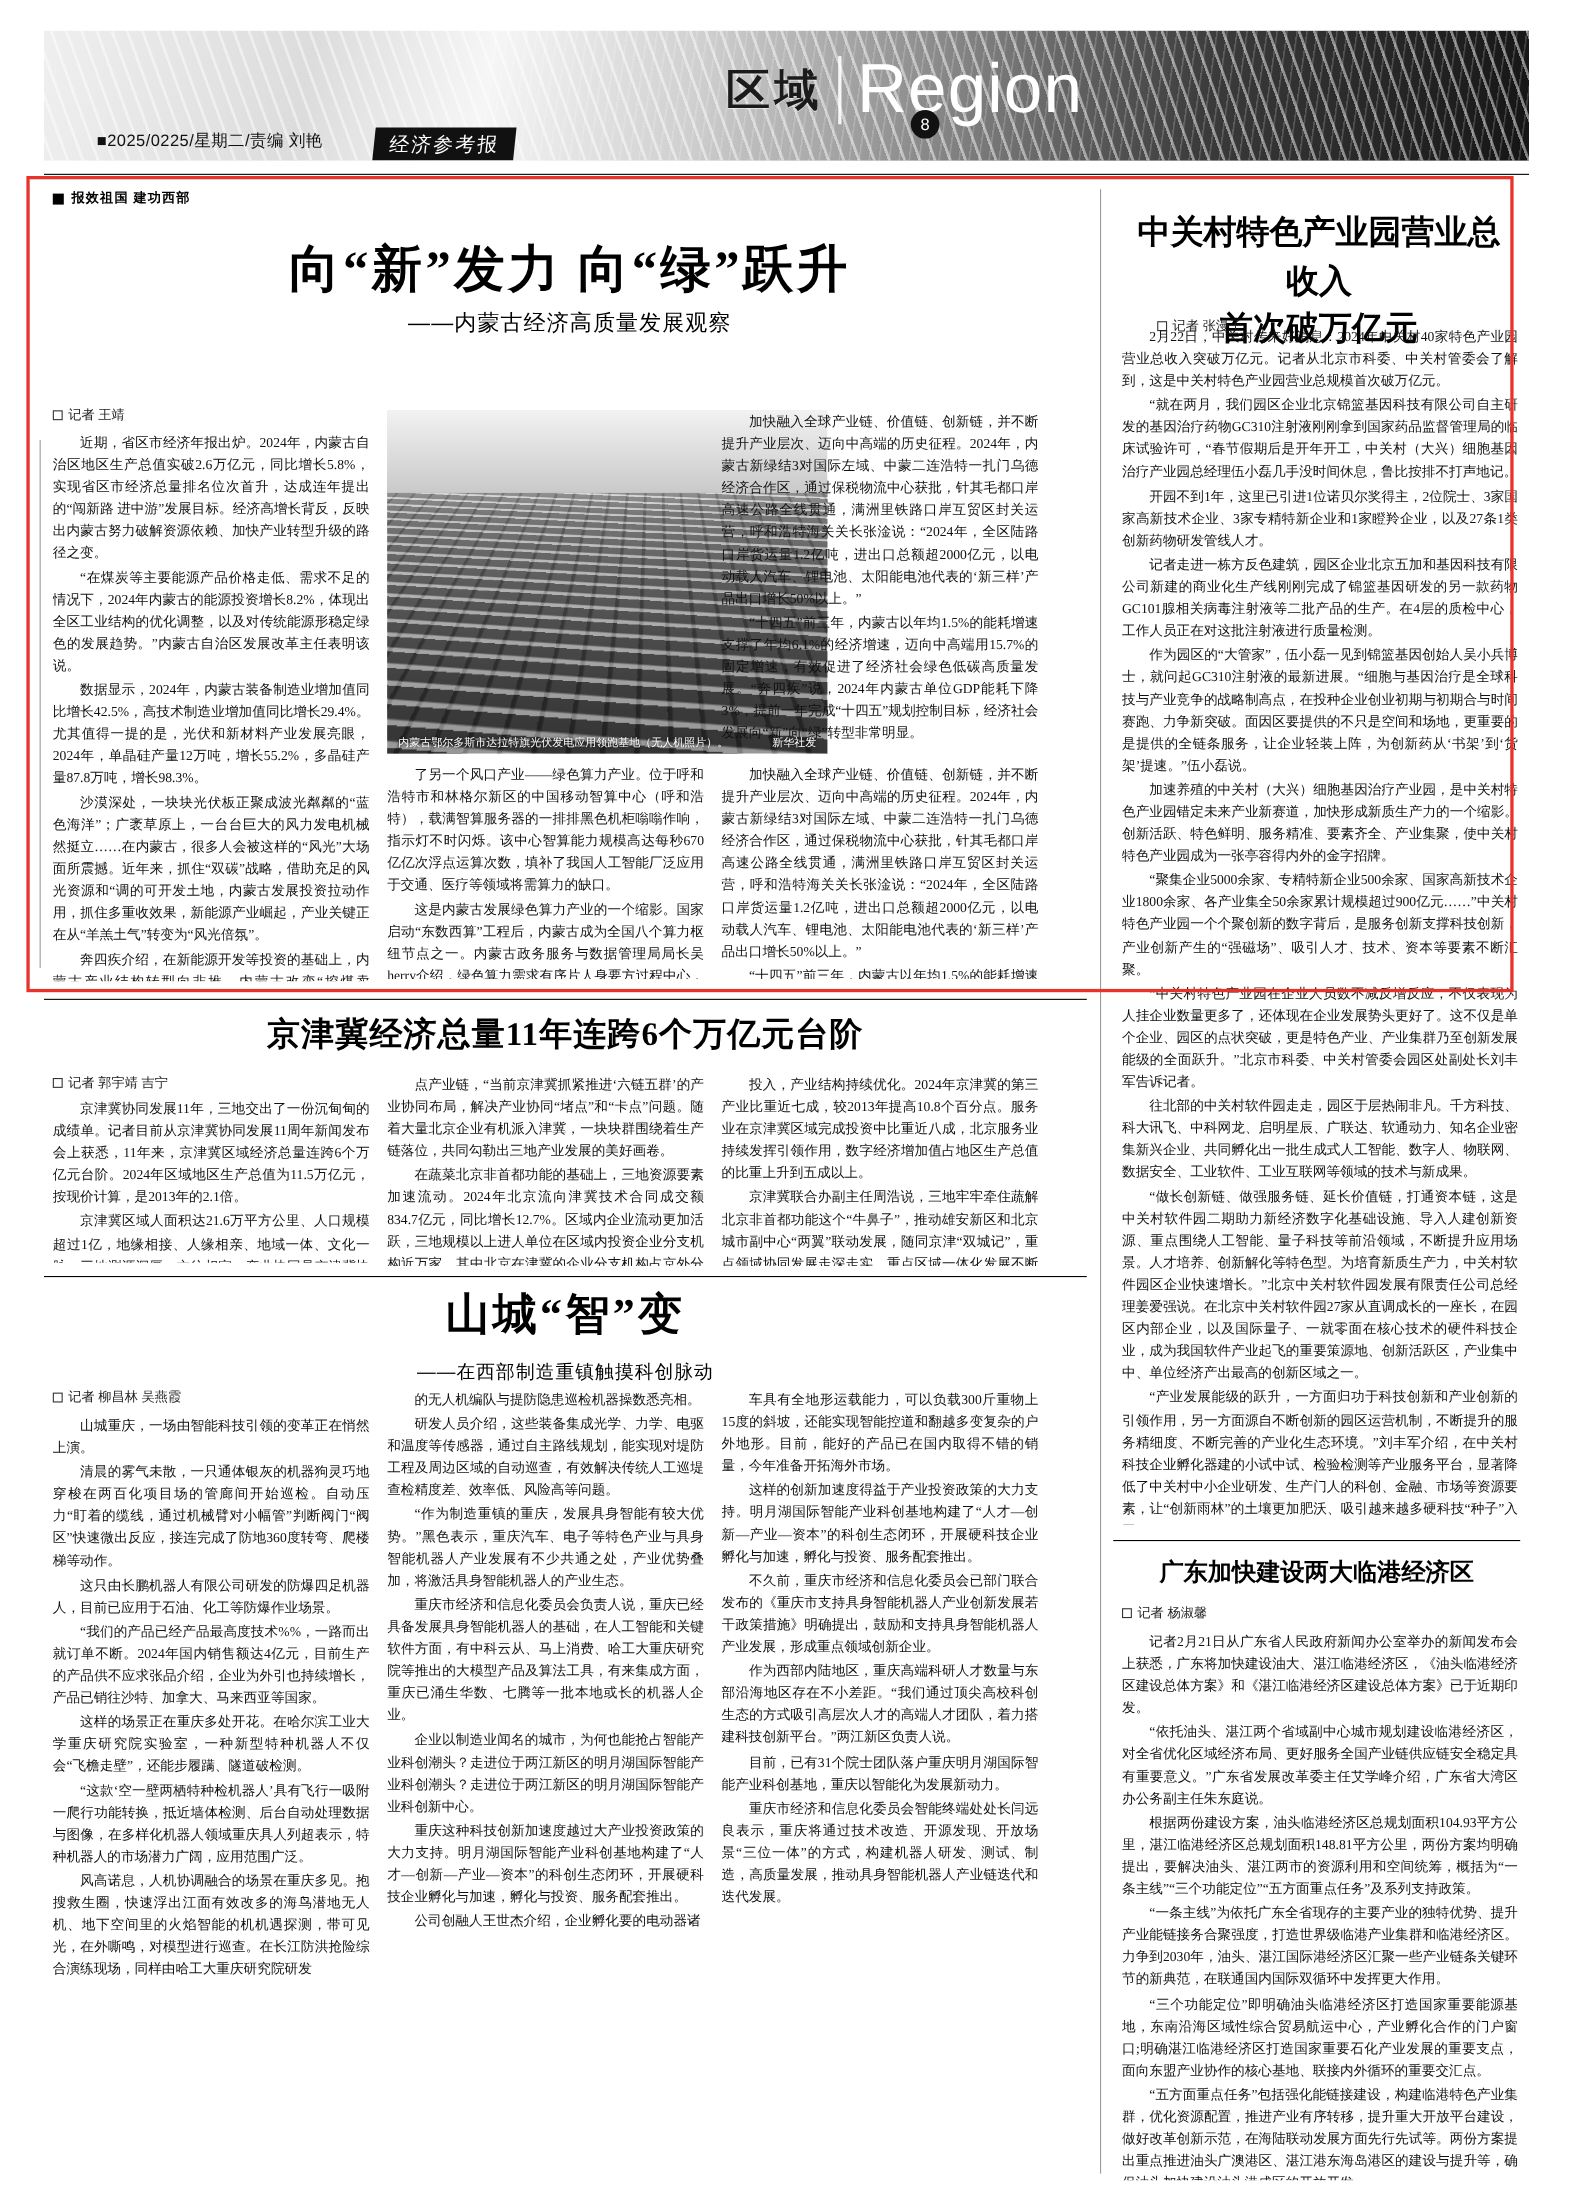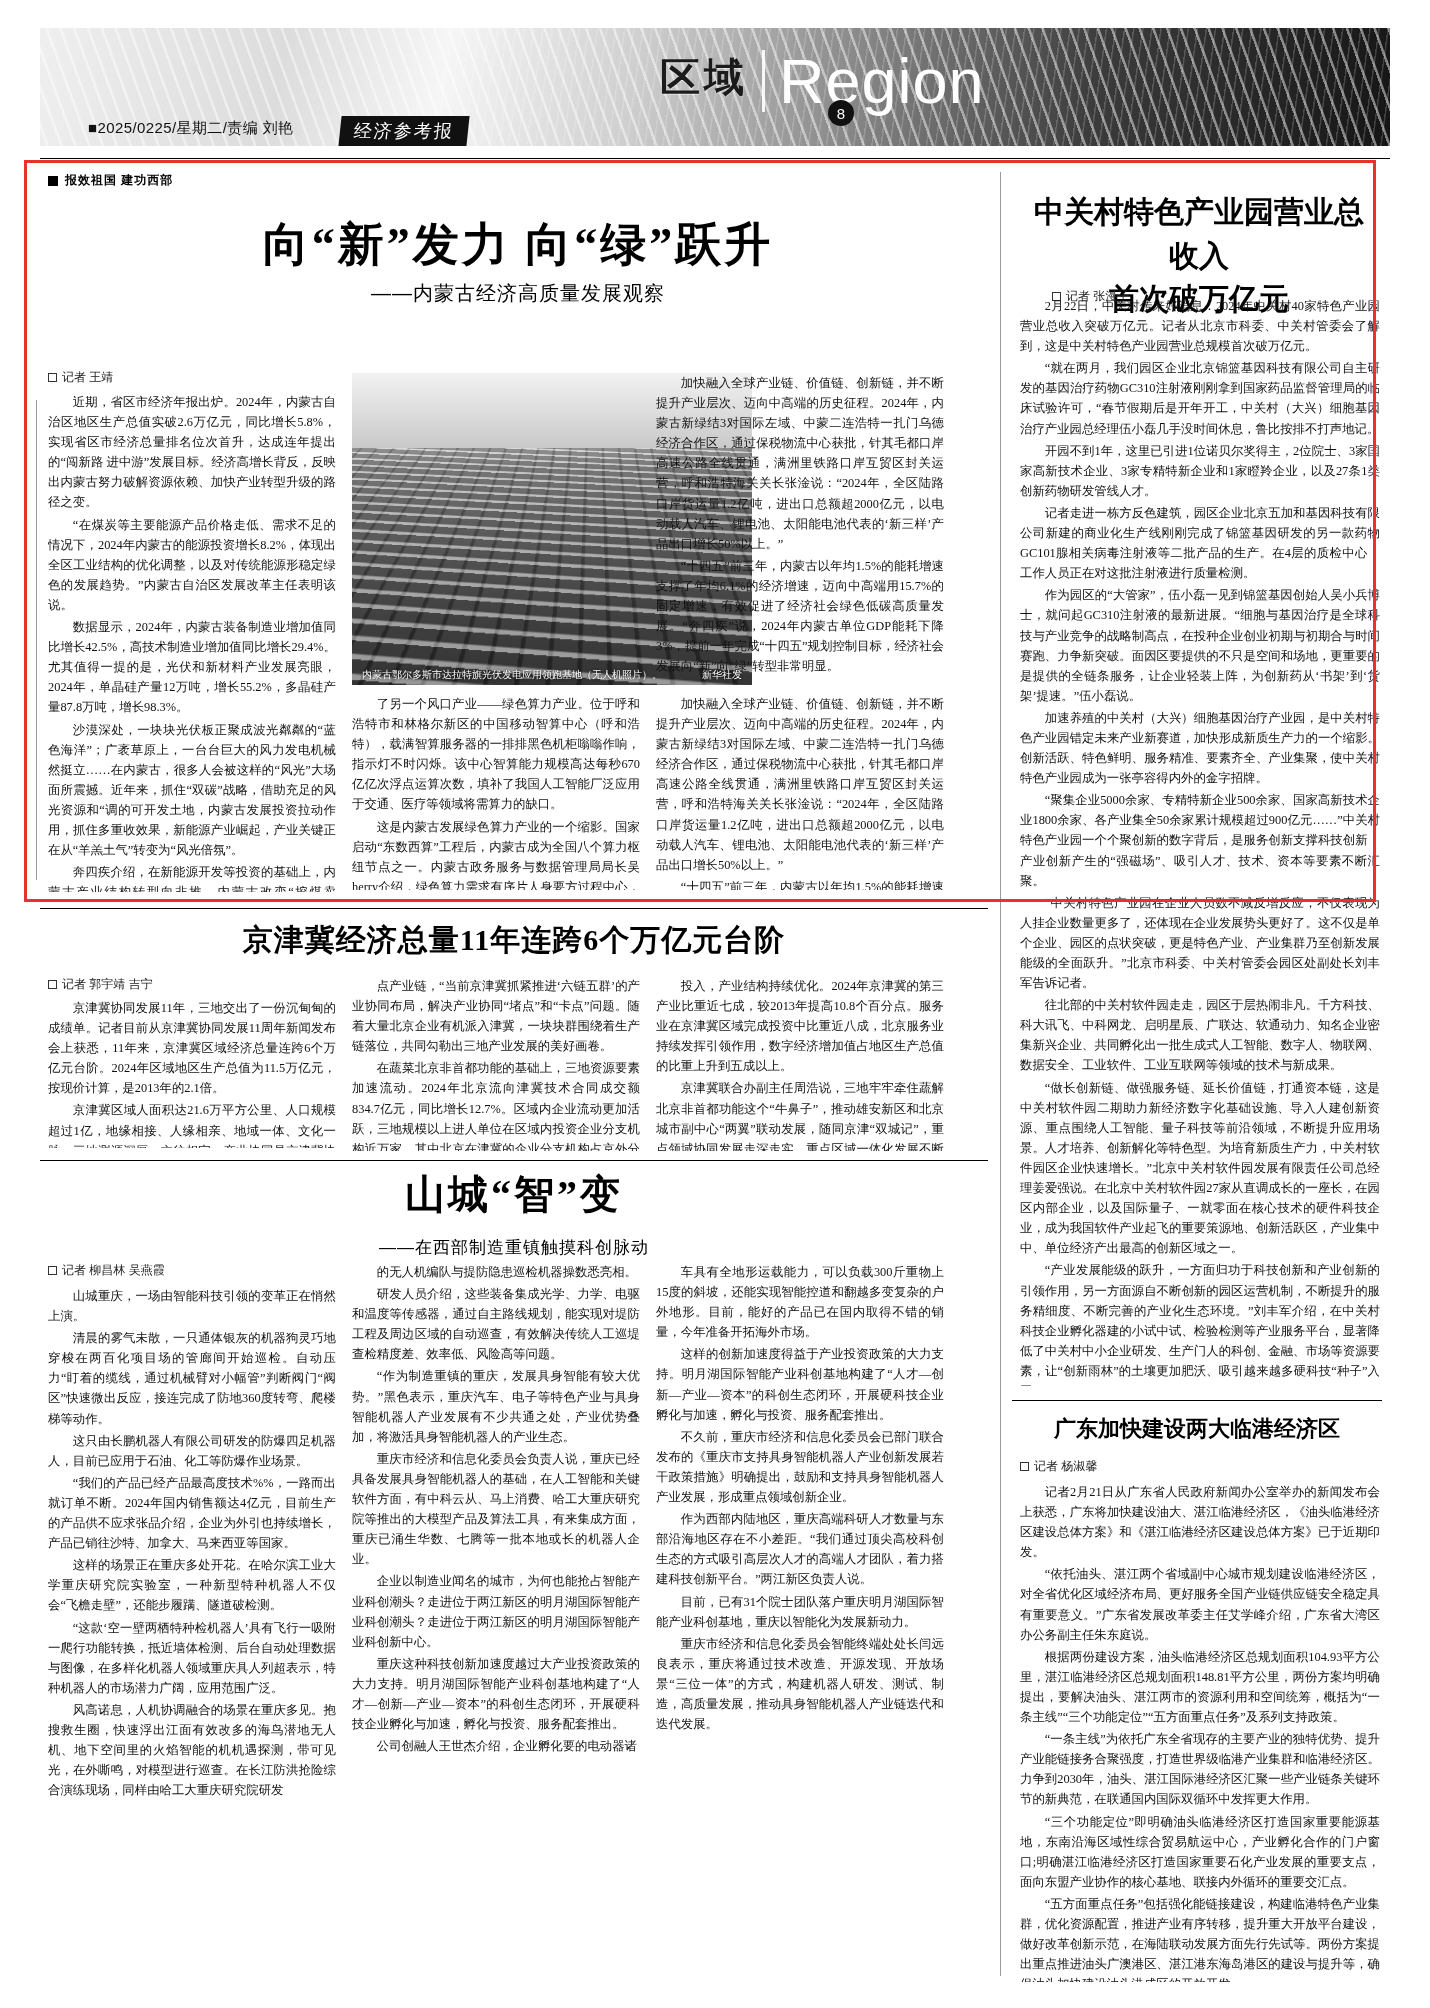--- a/index.html
+++ b/index.html
@@ -29,21 +29,21 @@
     opacity: .55;
   }
   .masthead .sweep2 {
     position: absolute; left: 30%; top: -80%; width: 90%; height: 260%;
     background:
       repeating-linear-gradient(88deg, rgba(255,255,255,0.45) 0px, rgba(255,255,255,0.45) 1px, rgba(255,255,255,0) 2px, rgba(255,255,255,0) 9px);
     transform: rotate(10deg);
     opacity: .4;
   }
   .mh-center {
-    position: absolute; left: 620px; top: 22px; display: flex; gap: 14px;
+    position: absolute; left: 620px; top: 22px; display: flex; align-items: center; gap: 14px;
     color: #fff;
   }
   .mh-cn {
     font-family: "Liberation Sans", sans-serif;
     font-size: 40px; font-weight: bold; letter-spacing: 4px; color: #1b1b1b;
     text-shadow: 0 1px 0 rgba(255,255,255,.5);
   }
   .mh-divider { width: 3px; height: 62px; background: #ffffff; opacity: .9; }
   .mh-en {
     font-family: Liberation Sans, sans-serif;

